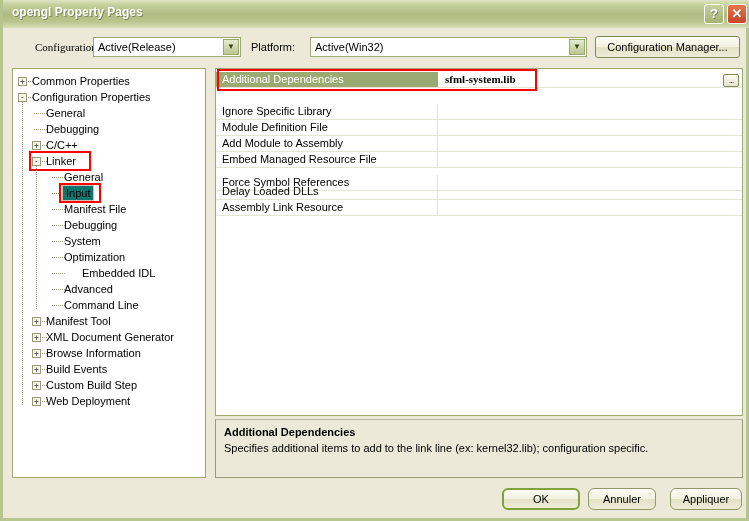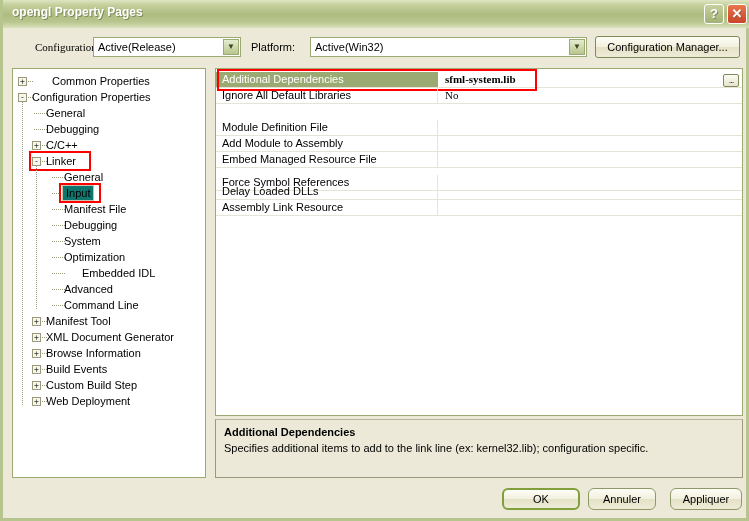--- a/index.html
+++ b/index.html
@@ -333,21 +333,21 @@
       <span class="combo-text">Active(Win32)</span>
       <span class="combo-arrow">▼</span>
     </div>
     <div id="cfgmgr-btn">Configuration Manager...</div>
   </div>
 
   <div id="tree-panel">
       <div class="tree-item" style="top: 4px;">
         <span class="expander" style="left: 5px;">+</span>
         <span class="dots-h" style="left: 15px; width: 5px;"></span>
-        <span class="tree-label" style="left: 17px; margin-left: 20px;">Common Properties</span>
+        <span class="tree-label" style="left: 17px;">Common Properties</span>
       </div>
       <div class="tree-item" style="top: 20px;">
         <span class="expander" style="left: 5px;">-</span>
         <span class="dots-h" style="left: 15px; width: 5px;"></span>
         <span class="tree-label" style="left: 17px;">Configuration Properties</span>
       </div>
       <div class="tree-item" style="top: 36px;">
         <span class="dots-h" style="left: 21px; width: 13px;"></span>
         <span class="tree-label" style="left: 31px;">General</span>
       </div>
@@ -437,23 +437,23 @@
       <span class="dots-v" style="left: 23px; top: 96px; height: 144px;"></span>
     </div>
 
   <div id="grid-panel">
       <div class="grid-row selected" style="top: 3px;">
         <div class="grid-name">Additional Dependencies</div>
         <div class="grid-value">sfml-system.lib</div>
         <div id="ellipsis-btn">...</div>
       </div>
       <div class="annot" style="left: 1px; top: 0px; width: 320px; height: 22px;"></div>
-      <div class="grid-row" style="top: 19px;">
-        <div class="grid-name">Ignore All Default Libraries</div>
-        <div class="grid-value">No</div>
+      <div class="grid-row" style="top: 35px;">
+        <div class="grid-name">Ignore Specific Library</div>
+        <div class="grid-value"></div>
       </div>
       <div class="grid-row" style="top: 51px;">
         <div class="grid-name">Module Definition File</div>
         <div class="grid-value"></div>
       </div>
       <div class="grid-row" style="top: 67px;">
         <div class="grid-name">Add Module to Assembly</div>
         <div class="grid-value"></div>
       </div>
       <div class="grid-row" style="top: 83px;">

